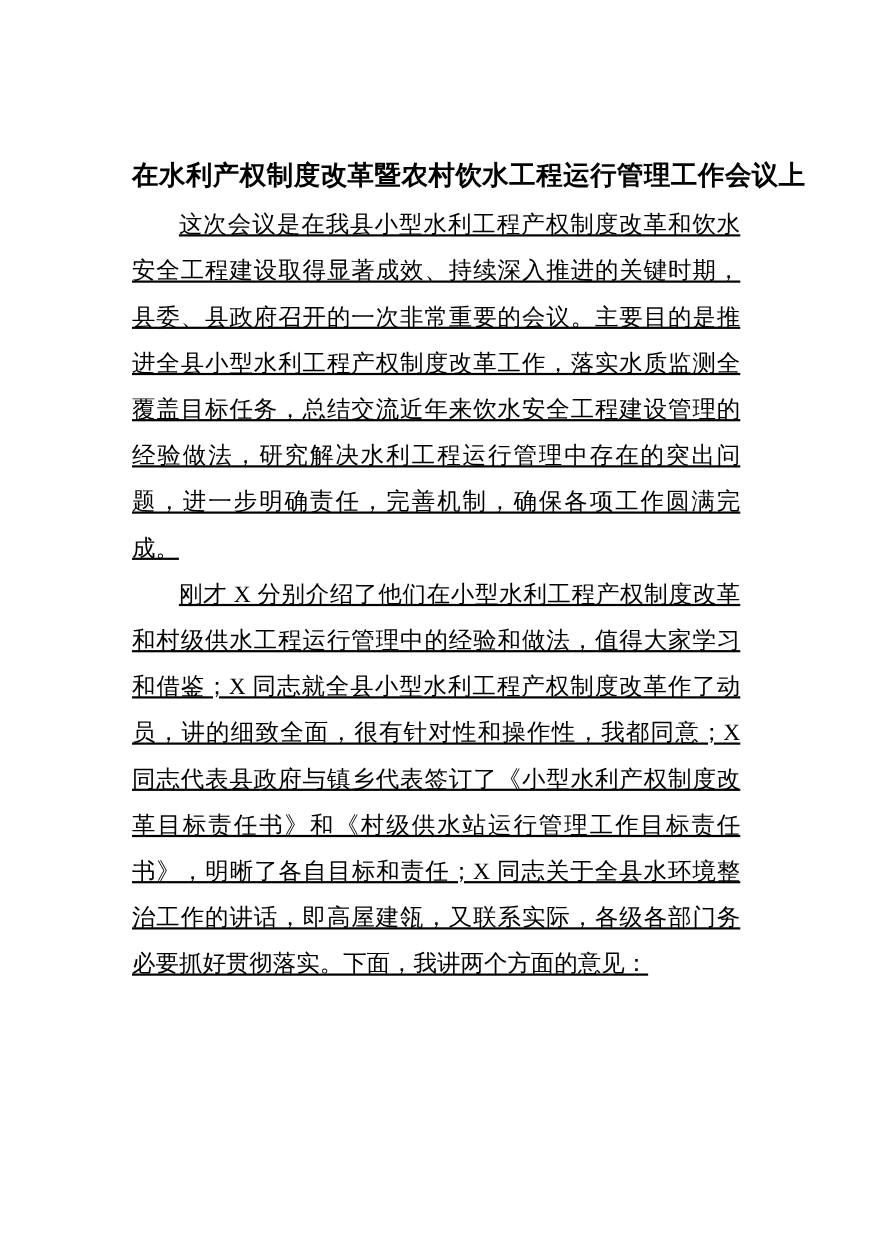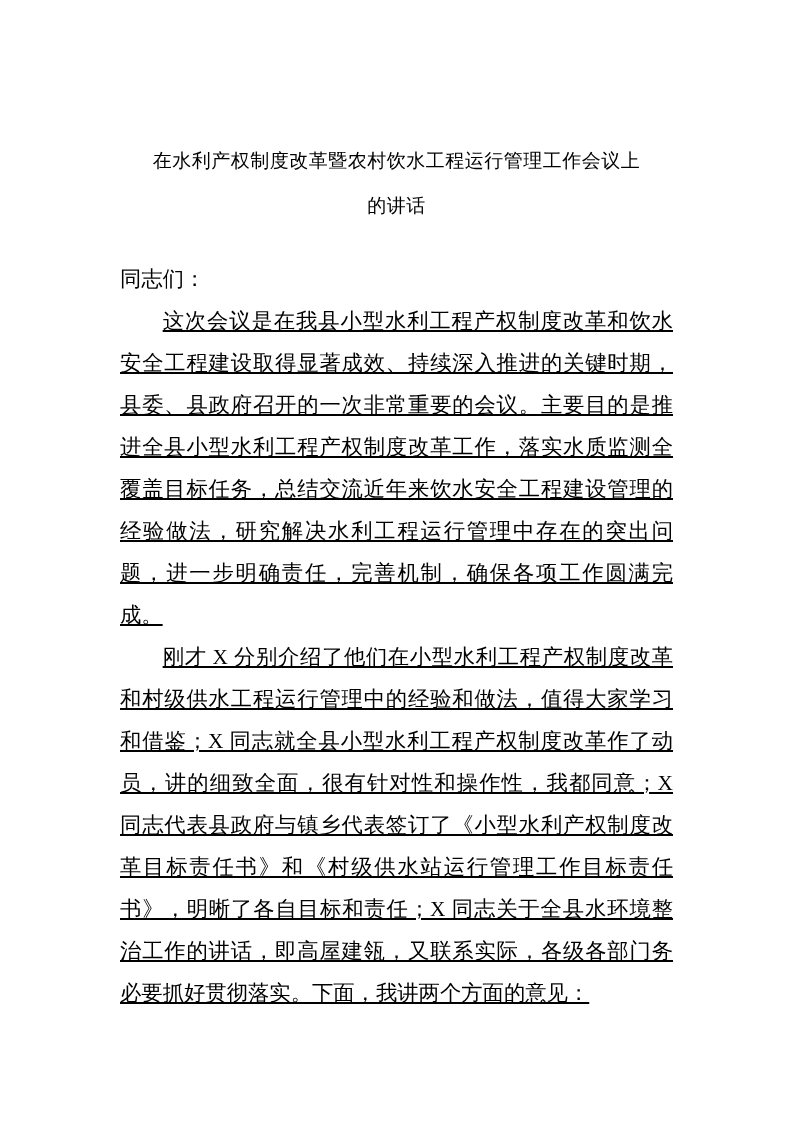--- a/index.html
+++ b/index.html
@@ -12,22 +12,22 @@
     box-sizing: border-box;
     width: 793px;
     height: 1122px;
     background: #ffffff;
     color: #000000;
     padding: 138px 120px 0 120px;
     font-family: "Liberation Serif", "DejaVu Serif", serif;
     overflow: hidden;
   }
   .doc-title {
-    font-size: 19px;
-    font-weight: normal;
+    font-size: 24px;
+    font-weight: bold;
     line-height: 45px;
     text-align: center;
     letter-spacing: 0.5px;
   }
   .title-line {
     white-space: nowrap;
   }
   .salutation {
     margin: 30px 0 0 0;
     font-size: 21.33px;
@@ -51,22 +51,20 @@
     text-indent: 2em;
     white-space: nowrap;
   }
 </style>
 </head>
 <body>
 
 <div class="page">
   <div class="doc-title">
     <div class="title-line">在水利产权制度改革暨农村饮水工程运行管理工作会议上</div>
-    <div class="title-line">的讲话</div>
   </div>
 
-  <p class="salutation">同志们：</p>
 
   <p class="body-para">这次会议是在我县小型水利工程产权制度改革和饮水安全工程建设取得显著成效、持续深入推进的关键时期，县委、县政府召开的一次非常重要的会议。主要目的是推进全县小型水利工程产权制度改革工作，落实水质监测全覆盖目标任务，总结交流近年来饮水安全工程建设管理的经验做法，研究解决水利工程运行管理中存在的突出问题，进一步明确责任，完善机制，确保各项工作圆满完成。</p>
 
   <p class="body-para">刚才 X 分别介绍了他们在小型水利工程产权制度改革和村级供水工程运行管理中的经验和做法，值得大家学习和借鉴；X 同志就全县小型水利工程产权制度改革作了动员，讲的细致全面，很有针对性和操作性，我都同意；X 同志代表县政府与镇乡代表签订了《小型水利产权制度改革目标责任书》和《村级供水站运行管理工作目标责任书》，明晰了各自目标和责任；X 同志关于全县水环境整治工作的讲话，即高屋建瓴，又联系实际，各级各部门务必要抓好贯彻落实。下面，我讲两个方面的意见：</p>
 
 </div>
 
 </body></html>

